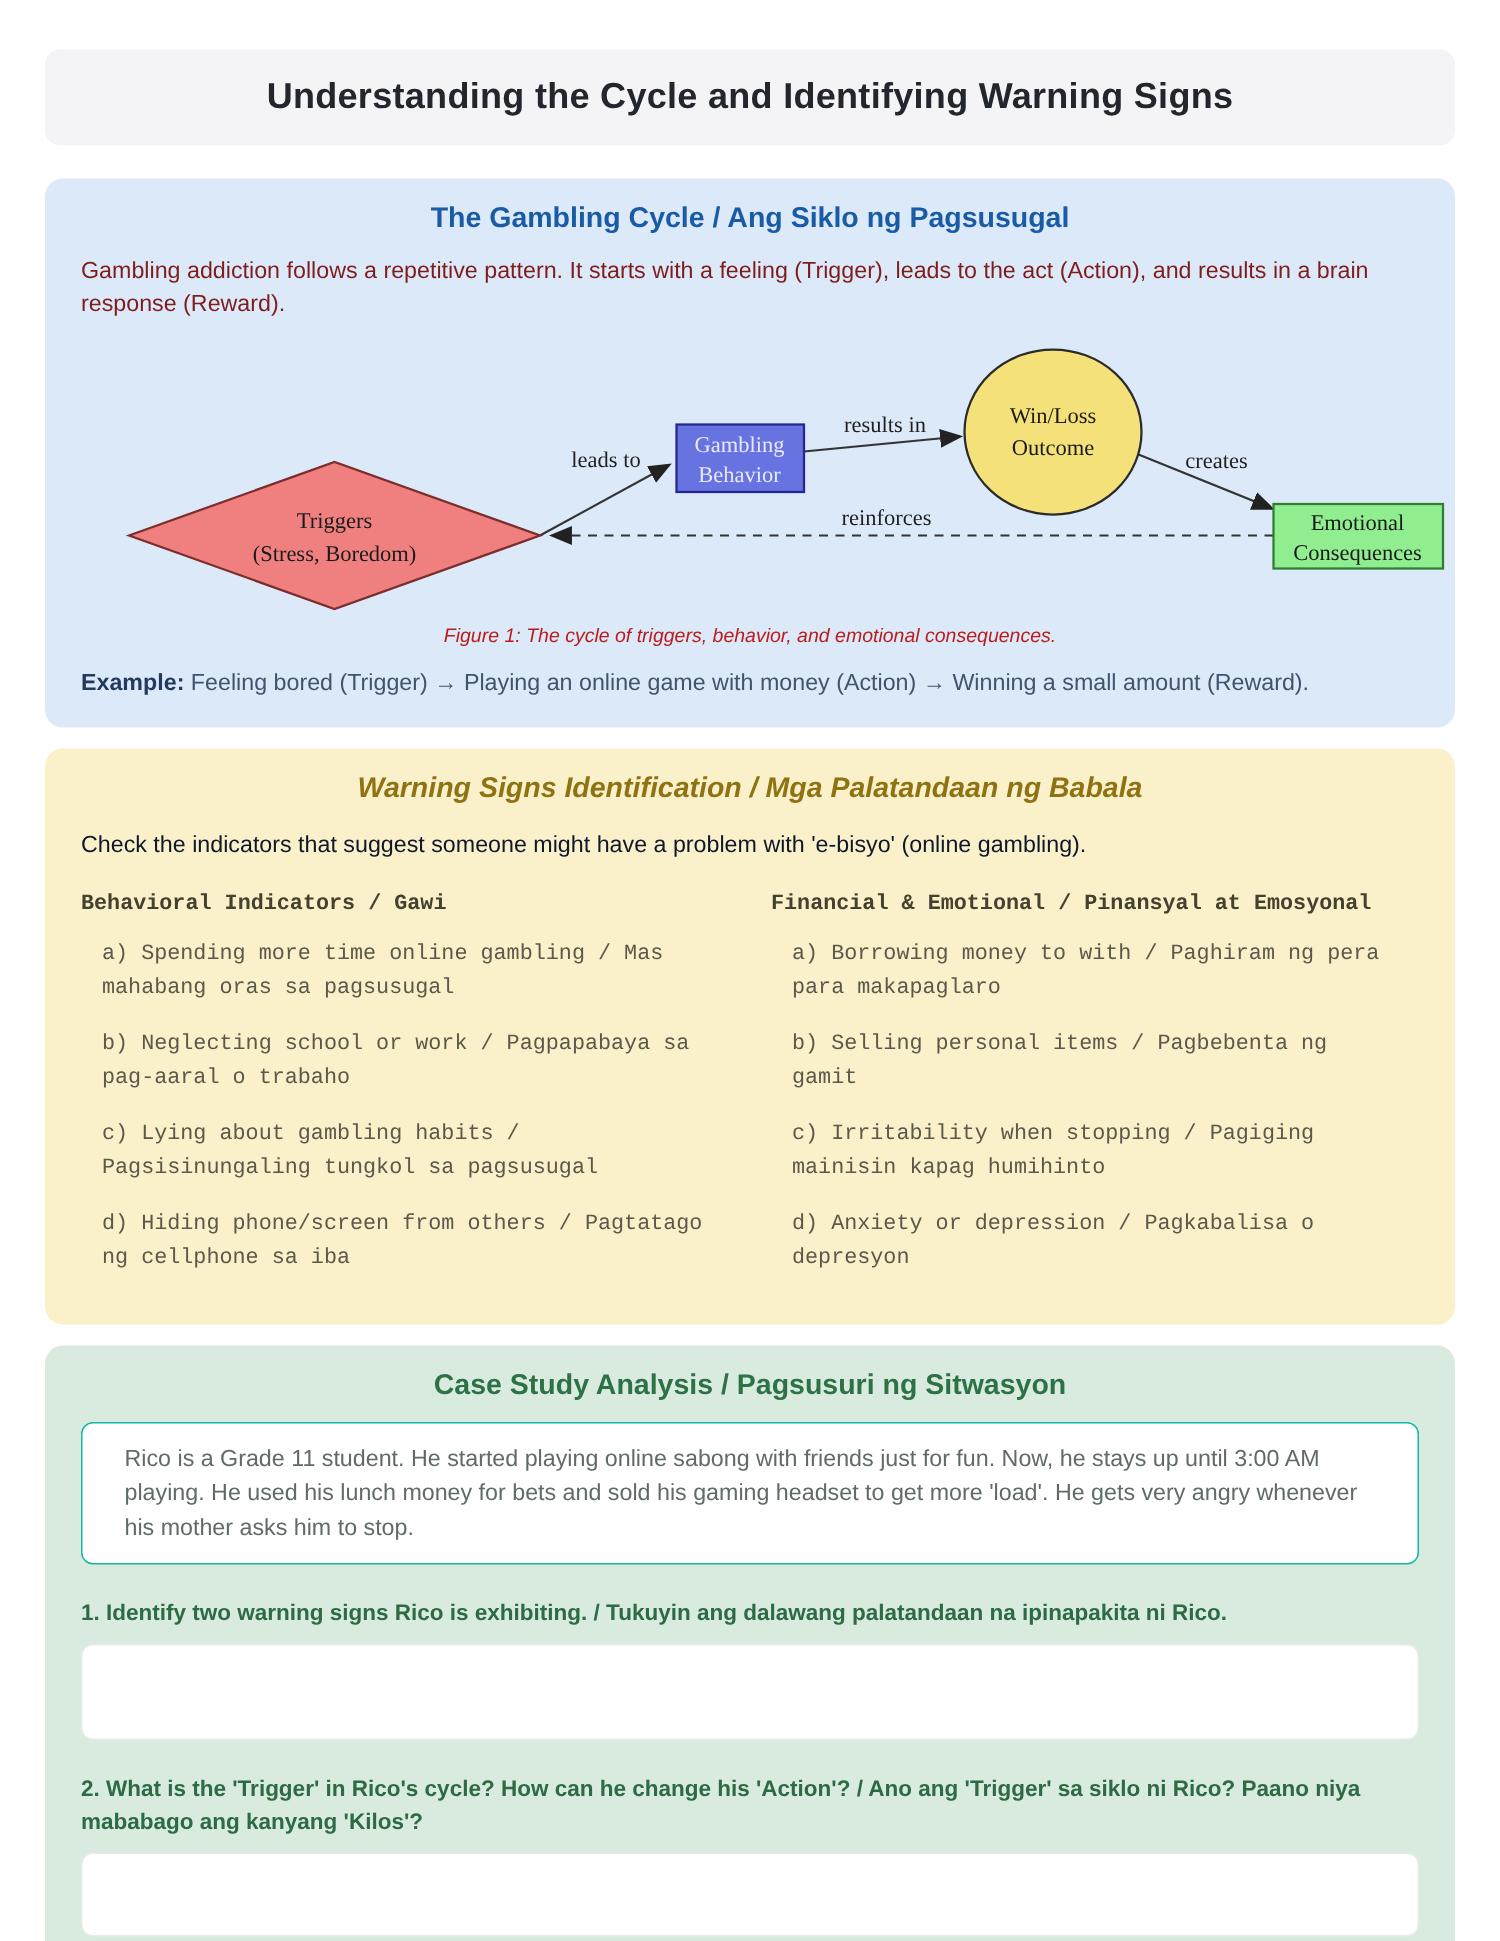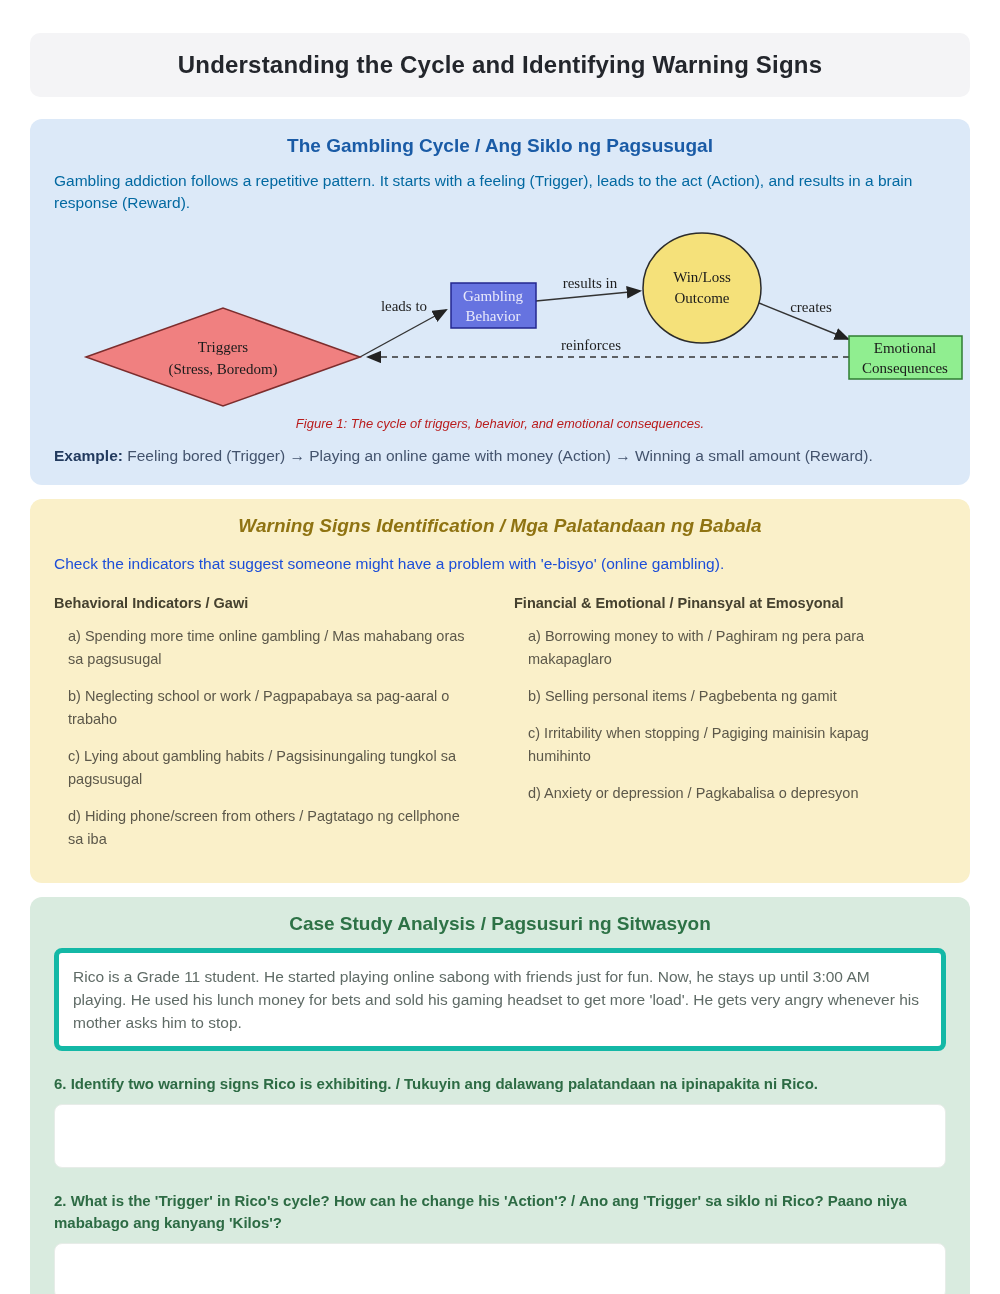--- a/index.html
+++ b/index.html
@@ -12,37 +12,37 @@
   .card{border-radius:12px;padding:16px 24px 18px;margin-bottom:14px;box-sizing:border-box;}
   .card-blue{background:#dce9f8;}
   .card-yellow{background:#faf0c9;}
   .card-green{background:#d9ebdf;}
 
   .card h2{margin:0 0 13px;font-size:19px;font-weight:bold;text-align:center;}
   .card-blue h2{color:#1a5ba6;}
   .card-yellow h2{color:#8f7312;font-style:italic;}
   .card-green h2{color:#2d7246;}
 
-  .intro{margin:0;font-size:15.5px;line-height:1.42;color:#0369a1;}
-  .card-yellow .intro{color:#1d4ed8;margin-top:16px;}
+  .intro{margin:0;font-size:15.5px;line-height:1.42;color:#7f1d1d;}
+  .card-yellow .intro{color:#0f172a;margin-top:16px;}
 
   .diagram{display:block;margin:10px 0 0;}
   .node-label{font-family:"Liberation Serif","DejaVu Serif",serif;font-size:15px;fill:#1a1a1a;}
   .node-label-light{font-family:"Liberation Serif","DejaVu Serif",serif;font-size:15px;fill:#e9e9fb;}
   .edge-label{font-family:"Liberation Serif","DejaVu Serif",serif;font-size:15px;fill:#1f1f1f;}
 
   .figure-caption{margin:2px 0 14px;text-align:center;font-size:13px;font-style:italic;color:#b91c1c;}
   .example{margin:0;font-size:15.5px;line-height:1.45;color:#43536d;}
   .example b{color:#223a5e;}
 
-  .columns{display:grid;grid-template-columns:1fr 1fr;column-gap:28px;margin-top:20px;}
+  .columns{display:grid;grid-template-columns:1fr 1fr;column-gap:28px;margin-top:20px;font-family:Liberation Mono, monospace;}
   .col h3{margin:0 0 7px;font-size:14.5px;font-weight:bold;color:#45412f;}
   .col p.item{margin:14px;font-size:14.5px;line-height:1.58;color:#5c584a;}
 
-  .case-box{background:#ffffff;border:5px solid #14b8a6;border-radius:8px;padding:12px 14px;margin-top:2px;}
+  .case-box{background:#ffffff;border:1px solid #14b8a6;border-radius:8px;padding:12px 28px;margin-top:2px;}
   .case-box p{margin:0;font-size:15.5px;line-height:1.5;color:#5f6b66;}
 
   .question{margin:22px 0 9px;font-size:15px;line-height:1.45;font-weight:bold;color:#2d6b44;}
   .answer{display:block;width:100%;box-sizing:border-box;background:#ffffff;border:1px solid #e7ece8;
           border-radius:8px;resize:none;padding:8px 12px;font:15px "Liberation Sans",sans-serif;color:#333;outline:none;}
   .answer-1{height:64px;margin-bottom:2px;}
   .answer-2{height:56px;}
 
   footer{display:flex;justify-content:flex-end;align-items:center;padding:4px 14px 0 0;}
   .logo-grid{display:grid;grid-template-columns:16px 16px;grid-auto-rows:16px;gap:1px;margin-right:4px;}
@@ -120,21 +120,21 @@
         <p class="item">d) Anxiety or depression / Pagkabalisa o depresyon</p>
       </div>
     </div>
   </section>
 
   <section class="card card-green">
     <h2>Case Study Analysis / Pagsusuri ng Sitwasyon</h2>
     <div class="case-box">
       <p>Rico is a Grade 11 student. He started playing online sabong with friends just for fun. Now, he stays up until 3:00 AM playing. He used his lunch money for bets and sold his gaming headset to get more 'load'. He gets very angry whenever his mother asks him to stop.</p>
     </div>
-    <p class="question">6. Identify two warning signs Rico is exhibiting. / Tukuyin ang dalawang palatandaan na ipinapakita ni Rico.</p>
+    <p class="question">1. Identify two warning signs Rico is exhibiting. / Tukuyin ang dalawang palatandaan na ipinapakita ni Rico.</p>
     <textarea class="answer answer-1" aria-label="1. Identify two warning signs Rico is exhibiting. / Tukuyin ang dalawang palatandaan na ipinapakita ni Rico." style=""></textarea>
     <p class="question">2. What is the 'Trigger' in Rico's cycle? How can he change his 'Action'? / Ano ang 'Trigger' sa siklo ni Rico? Paano niya mababago ang kanyang 'Kilos'?</p>
     <textarea class="answer answer-2" aria-label="2. What is the 'Trigger' in Rico's cycle? How can he change his 'Action'? / Ano ang 'Trigger' sa siklo ni Rico? Paano niya mababago ang kanyang 'Kilos'?" style=""></textarea>
   </section>
 
   <footer>
     <span class="logo-grid">
       <span class="logo-cell" style="background: rgb(91, 174, 74);">L</span>
       <span class="logo-cell" style="background: rgb(242, 160, 61);">I</span>
       <span class="logo-cell" style="background: rgb(61, 126, 194);">V</span>

